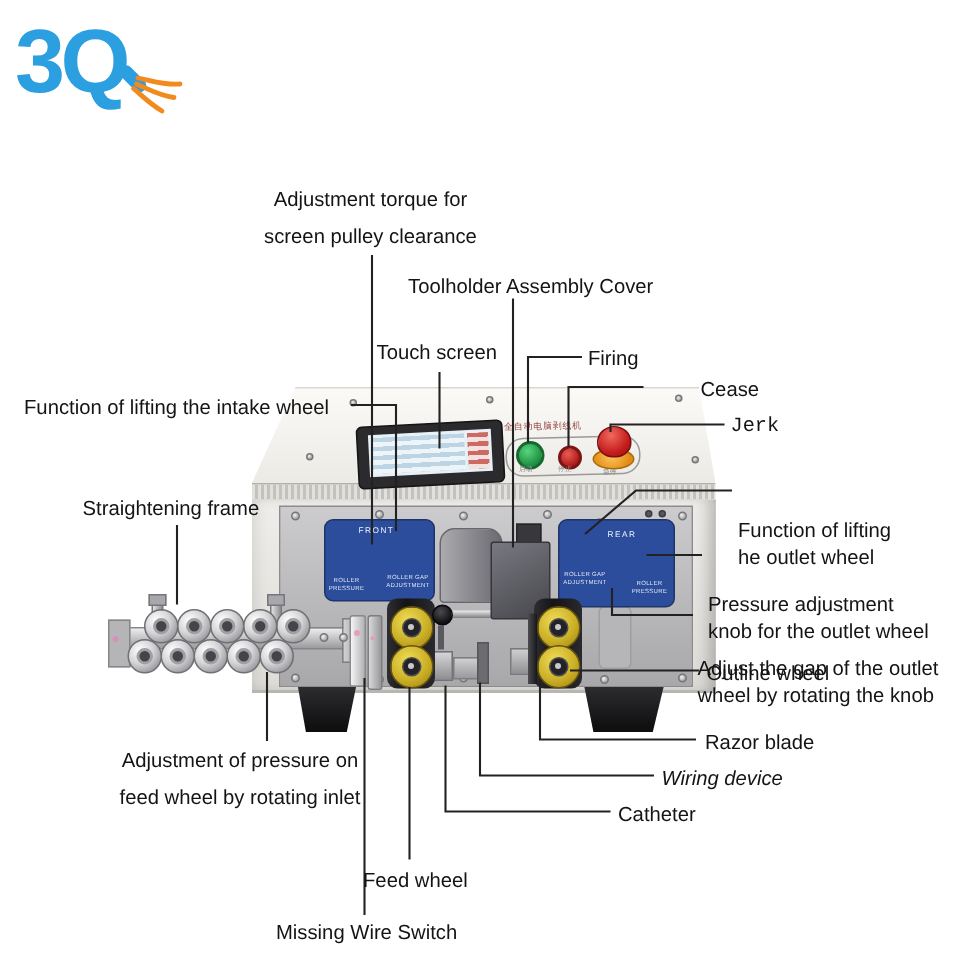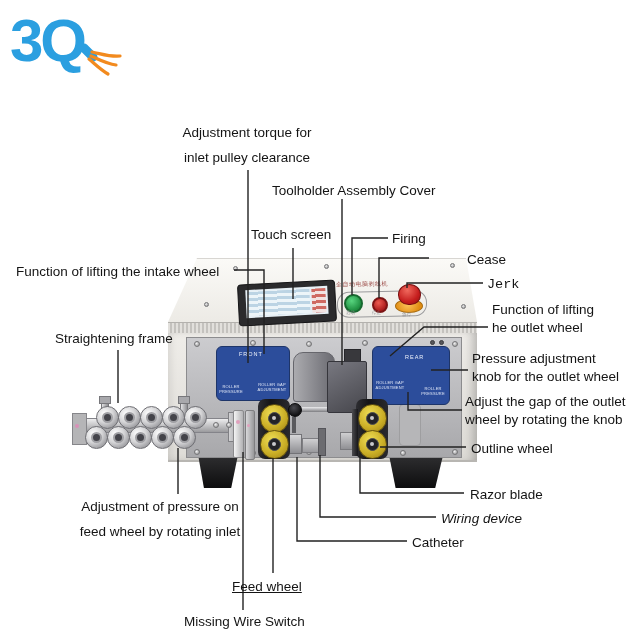--- a/index.html
+++ b/index.html
@@ -5,21 +5,21 @@
   html,body{margin:0;padding:0;}
   body{
     width:640px;height:640px;position:relative;background:#ffffff;
     font-family:"Liberation Sans", sans-serif;color:#1c1c1c;overflow:hidden;
   }
   .abs{position:absolute;}
   .label{
     position:absolute;font-size:13.5px;line-height:25px;white-space:pre-line;
     color:#141414;z-index:60;
   }
-  .tight{line-height:17.5px;}
+  .tight{line-height:17.5px;margin-top:44px;}
   .center{text-align:center;}
   #leaders{position:absolute;left:0;top:0;z-index:50;}
   #leaders polyline{fill:none;stroke:#222;stroke-width:1.4;}
   
   .logo-text{
     position:absolute;left:10px;top:6px;font-size:60px;font-weight:bold;
     color:#2b9fe0;letter-spacing:-3px;z-index:5;
   }
   
   .screw{position:absolute;border-radius:50%;background:radial-gradient(circle at 35% 35%, #f2f2f2, #8a8a8c);border:1px solid #767678;width:4px;height:4px;}
@@ -245,34 +245,34 @@
   <polyline points="360,453 360,493 464,493"></polyline>
   <polyline points="320,455 320,517 436,517"></polyline>
   <polyline points="297,457 297,541 407,541"></polyline>
   <polyline points="273,458 273,573"></polyline>
   <polyline points="243,452 243,610"></polyline>
   <polyline points="178,448 178,494"></polyline>
   <polyline points="118,350 118,403"></polyline>
 </svg>
 
 <div class="label center" style="left:168px;top:120px;width:158px;">Adjustment torque for
-inlet pulley clearance</div>
+screen pulley clearance</div>
 <div class="label" style="left:272px;top:178px;">Toolholder Assembly Cover</div>
 <div class="label" style="left:251px;top:222px;">Touch screen</div>
 <div class="label" style="left:392px;top:226px;">Firing</div>
 <div class="label" style="left:433px;top:247px;margin-left:34px;">Cease</div>
 <div class="label" style="left:487px;top:272px;font-family:Liberation Mono, monospace;">Jerk</div>
 <div class="label" style="left:16px;top:259px;">Function of lifting the intake wheel</div>
 <div class="label" style="left:55px;top:326px;">Straightening frame</div>
 <div class="label tight" style="left:492px;top:301px;">Function of lifting
 he outlet wheel</div>
 <div class="label tight" style="left:472px;top:350px;">Pressure adjustment
 knob for the outlet wheel</div>
 <div class="label tight" style="left:465px;top:393px;">Adjust the gap of the outlet
 wheel by rotating the knob</div>
 <div class="label" style="left:471px;top:436px;">Outline wheel</div>
 <div class="label" style="left:470px;top:482px;text-align:right;">Razor blade</div>
 <div class="label" style="left:441px;top:506px;font-style:italic;">Wiring device</div>
 <div class="label" style="left:412px;top:530px;">Catheter</div>
 <div class="label center" style="left:52px;top:494px;width:216px;">Adjustment of pressure on
 feed wheel by rotating inlet</div>
-<div class="label" style="left:232px;top:574px;text-decoration:underline;">Feed wheel</div>
+<div class="label" style="left:242px;top:574px;">Feed wheel</div>
 <div class="label" style="left:184px;top:609px;">Missing Wire Switch</div>
 
 </body></html>

